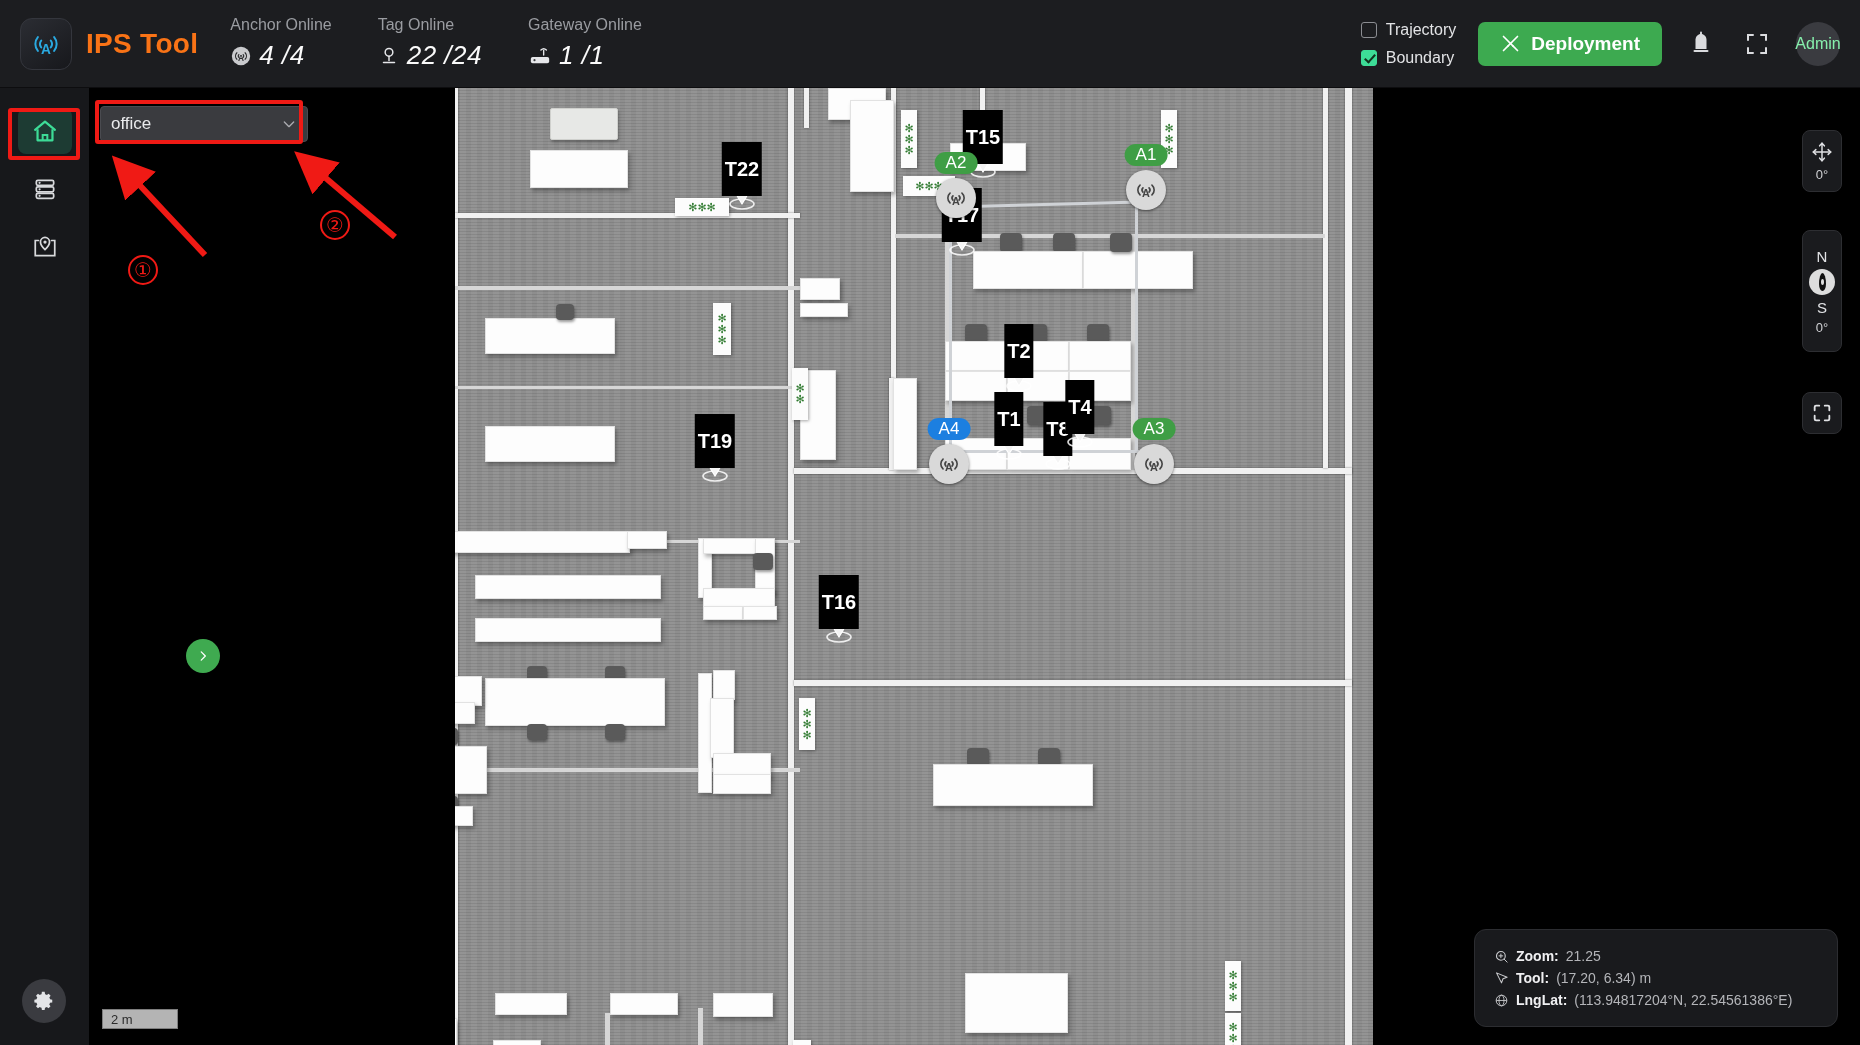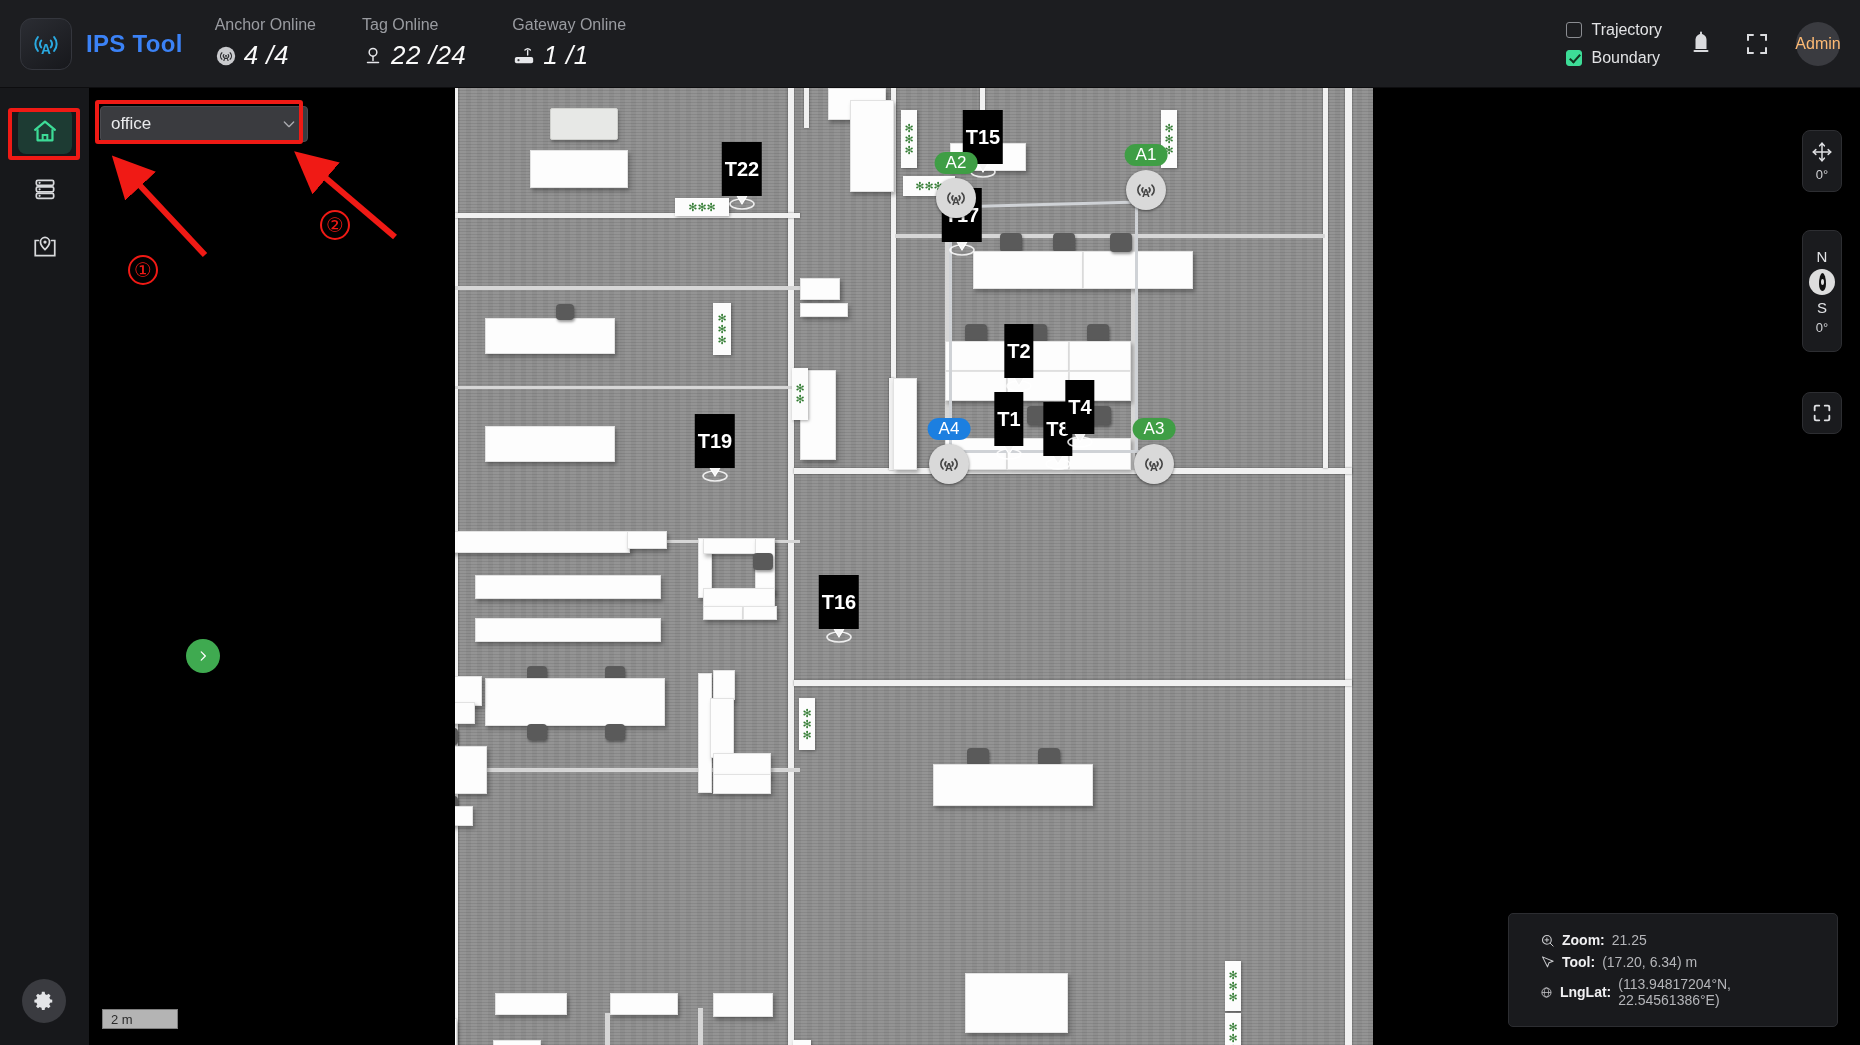--- a/index.html
+++ b/index.html
@@ -16,21 +16,21 @@
     background:#1c1d20; border-bottom:1px solid #0d0d0f;
     display:flex; align-items:center;
   }
   .logo-box{
     width:52px;height:52px;margin-left:20px;border-radius:12px;
     background:linear-gradient(145deg,#2b2d33,#17181c);
     display:flex;align-items:center;justify-content:center;
     border:1px solid #34363d;
   }
   .logo-title{
-    font-size:24px;font-weight:bold;color:#3b82f6;margin-left:14px;
+    font-size:28px;font-weight:bold;color:#f97316;margin-left:14px;
     letter-spacing:.3px;
   }
   .stats{ display:flex; margin-left:32px; align-items:flex-start; }
   .stat{ margin-right:46px; }
   .stat-label{ font-size:16px;color:#9a9ca1; display:block; margin-bottom:6px;}
   .stat-val{ display:flex;align-items:center;gap:7px; font-size:26px; color:#fafafa; font-weight:500;}
   .stat-val .num{ letter-spacing:.5px;font-style:italic; }
 
   .header-right{ margin-left:auto; display:flex; align-items:center; padding-right:20px; gap:22px;}
   .checks{ display:flex;flex-direction:column;gap:10px; }
@@ -46,21 +46,21 @@
   }
   .deploy-btn{
     background:#3daa50; border:none;border-radius:7px;
     height:44px; padding:0 22px; display:flex;align-items:center;gap:10px;
     color:#fff;font-size:19px;font-weight:600;cursor:pointer;
     font-family:"Liberation Sans", sans-serif;
   }
   .hicon{ width:34px;height:34px;display:flex;align-items:center;justify-content:center;cursor:pointer;}
   .avatar{
     width:44px;height:44px;border-radius:50%;background:#3a3b40;
-    display:flex;align-items:center;justify-content:center;font-size:16px;color:#fdba74;cursor:pointer;
+    display:flex;align-items:center;justify-content:center;font-size:16px;color:#86efac;cursor:pointer;
   }
 
   
   #rail{
     position:absolute;left:0;top:88px;width:90px;height:957px;background:#17181b;
     border-right:1px solid #000;
   }
   .rail-item{
     width:54px;height:46px;margin:0 auto 12px auto;border-radius:8px;
     display:flex;align-items:center;justify-content:center;cursor:pointer;
@@ -152,22 +152,22 @@
   .ctl .deg{ font-size:13px;color:#cfd0d3;}
   .compass-disc{
     width:26px;height:26px;border-radius:50%;background:#dddddd;
     display:flex;align-items:center;justify-content:center;
   }
   .needle{ width:7px;height:18px;background:#111;border-radius:50% 50% 50% 50%/60% 60% 40% 40%; position:relative;}
   .needle:after{content:"";position:absolute;left:2px;top:6px;width:3px;height:6px;background:#ddd;border-radius:50%;}
 
   
   #infopanel{
-    position:absolute;right:22px;bottom:18px;width:330px;
-    background:#191a1d;border:1px solid #2c2d31;border-radius:5px;padding:12px 31px;
+    position:absolute;right:22px;bottom:18px;width:364px;
+    background:#191a1d;border:1px solid #2c2d31;border-radius:12px;padding:12px 19px;
   }
   .inforow{ display:flex;align-items:center;gap:7px;font-size:14px;margin:6px 0;color:#c9cacd;}
   .inforow b{ color:#f0f0f2;font-weight:bold; }
   .inforow .v{ color:#b4b5b9; }
 
   
   .annot-rect{ position:absolute;border:4px solid #f01a15;border-radius:3px;pointer-events:none;}
   .annot-num{
     position:absolute;width:30px;height:30px;border-radius:50%;border:2.5px solid #f01a15;
     color:#f01a15;font-size:20px;display:flex;align-items:center;justify-content:center;
@@ -247,20 +247,31 @@
       <label class="chk-row">
         <span class="box"></span>
         <span>Trajectory</span>
       </label>
       <label class="chk-row">
         <span class="box on"></span>
         <span>Boundary</span>
       </label>
     </div>
 
+    <button class="deploy-btn">
+      <svg width="21" height="21" viewBox="0 0 24 24">
+        <g stroke="#fff" stroke-width="1.9" fill="none" stroke-linecap="round">
+          <path d="M4 4l11 11"></path>
+            <path d="M20 4L9 15"></path>
+          <path d="M15 15l5 5"></path>
+            <path d="M9 15l-5 5"></path>
+        </g>
+      </svg>
+      <span>Deployment</span>
+    </button>
 
     <div class="hicon">
       <svg width="24" height="26" viewBox="0 0 24 26">
         <path d="M12 3c3 0 5.5 2.6 5.5 5.8V18h-11V8.8C6.5 5.6 9 3 12 3z" fill="#dadbde"></path>
         <rect x="4.5" y="19" width="15" height="2" rx="1" fill="#dadbde"></rect>
         <rect x="11" y="0.5" width="2" height="3" rx="1" fill="#dadbde"></rect>
       </svg>
     </div>
 
     <div class="hicon">

